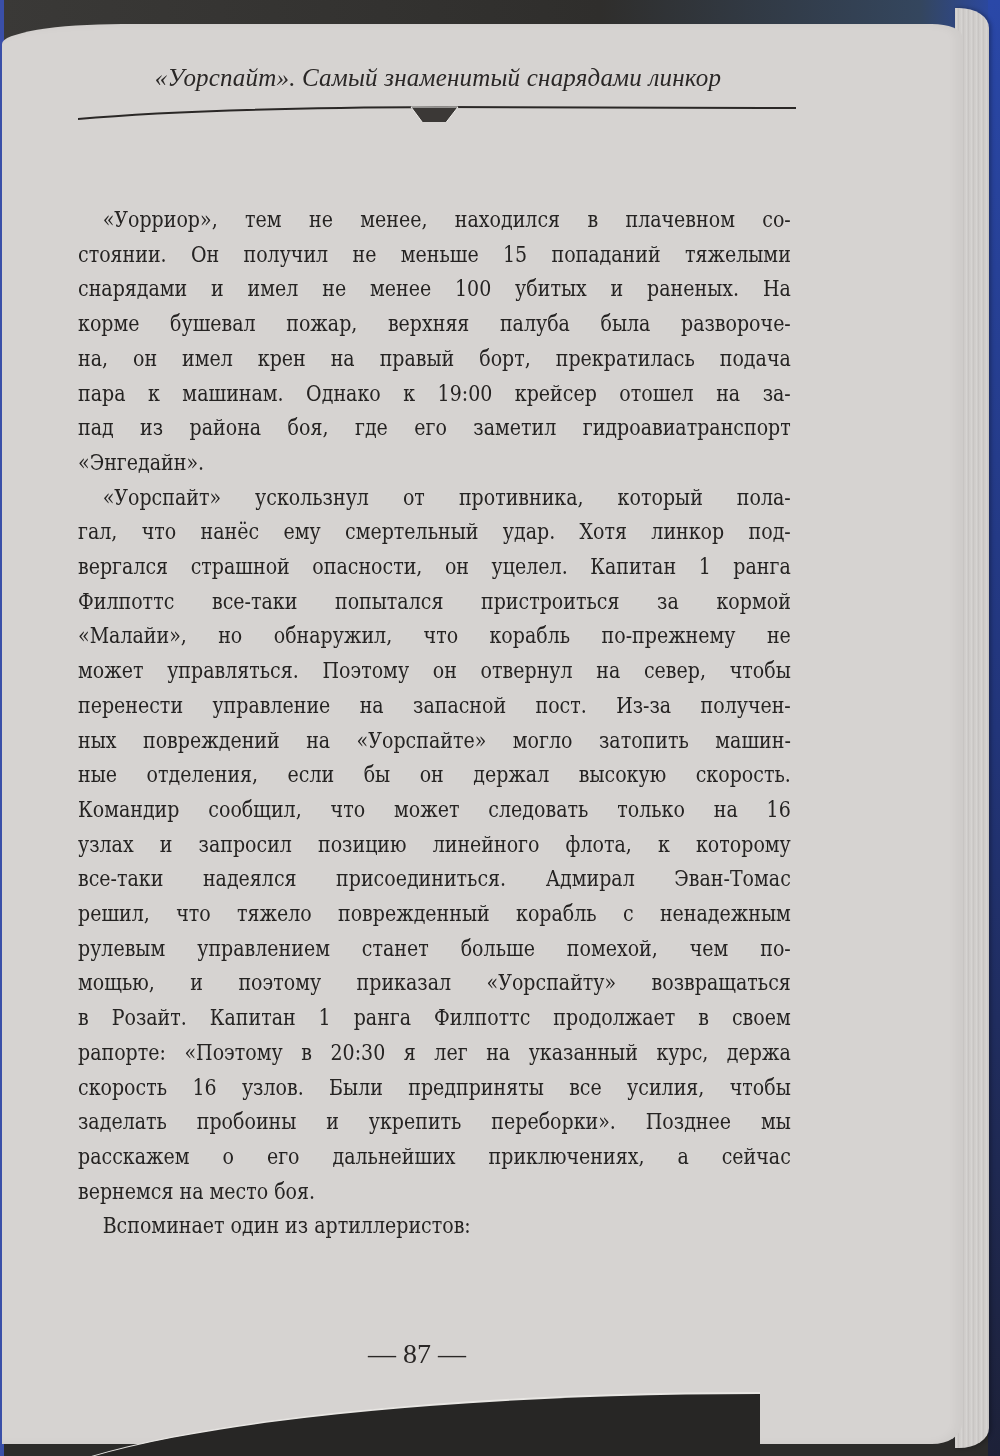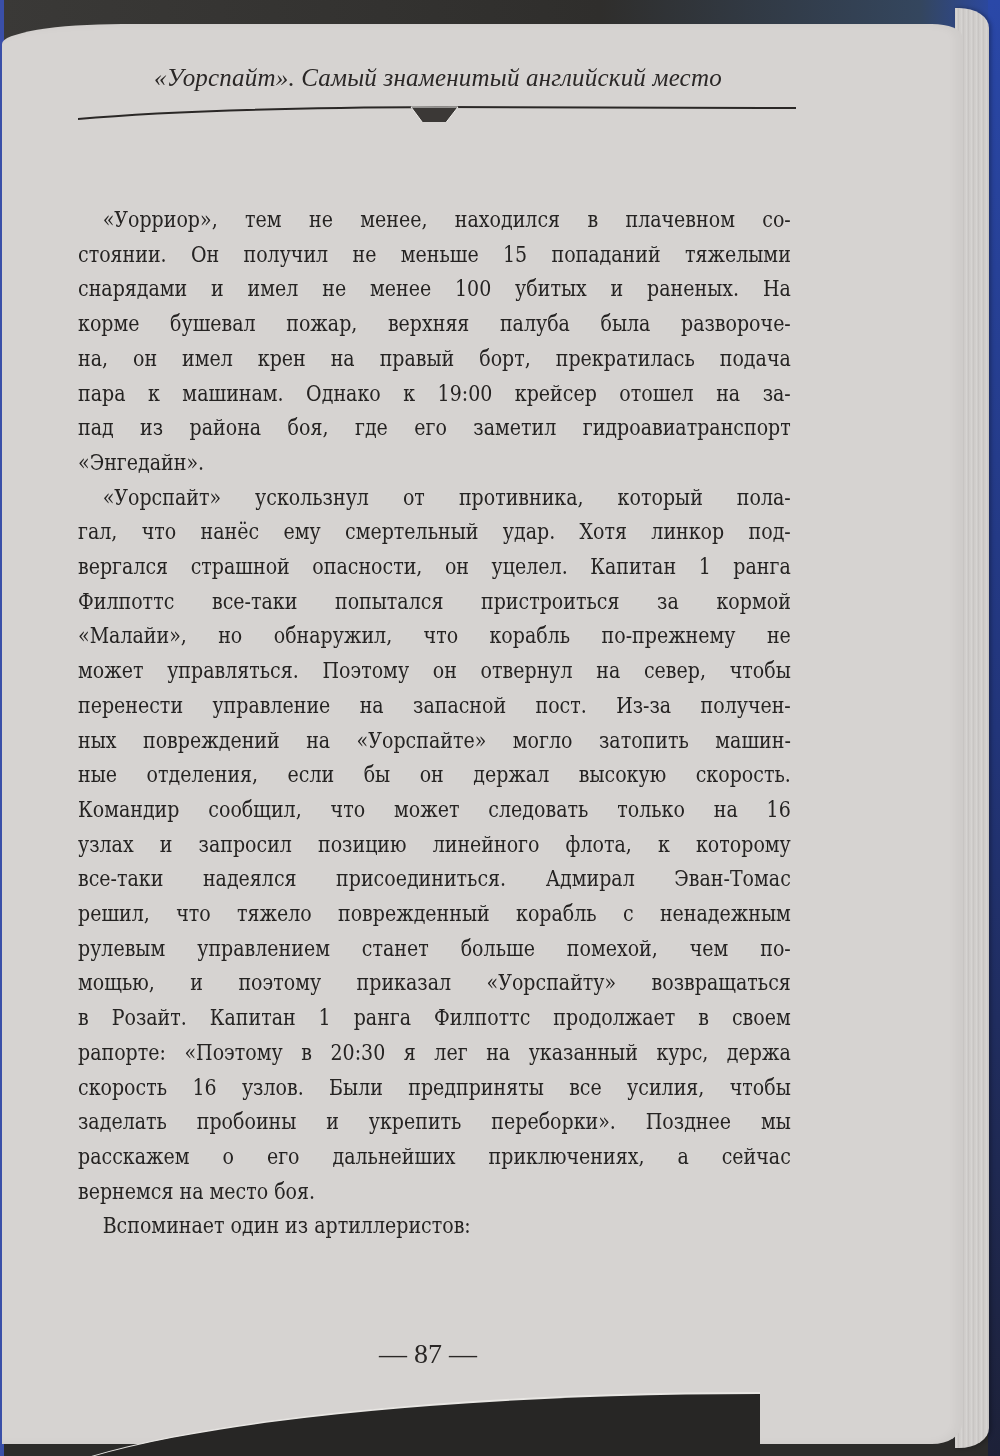--- a/index.html
+++ b/index.html
@@ -50,38 +50,38 @@
       position: absolute; left: 78px; top: 203px; width: 713px;
       font-family: "DejaVu Serif", serif; font-size: 21.6px; line-height: 34.7px;
       color: #252322; text-align: justify;
       transform: scaleX(0.88); transform-origin: left top;
       width: 810px;
     }
     .body-text p { margin: 0; text-indent: 28px; }
     .line { display: block; text-align: justify; text-align-last: justify; white-space: nowrap; }
     .line.last { text-align-last: left; }
     .folio {
-      position: absolute; left: 363px; top: 1338px; width: 130px;
+      position: absolute; left: 352px; top: 1338px; width: 130px;
       text-align: center;
       font-family: "Liberation Serif", serif; font-size: 28px; color: #2a2726;
     }
   </style>
 </head>
 <body>
 
 <div class="bg-top"></div>
 <div class="bg-left"></div>
 <div class="bg-right"></div>
 <div class="edges"></div>
 
 <div class="page">
 </div>
 <div class="page-bottom-curve"></div>
 
-<div class="running-head">«Уорспайт». Самый знаменитый английский место</div>
+<div class="running-head">«Уорспайт». Самый знаменитый снарядами линкор</div>
 
 <svg class="rule" viewBox="0 0 718 18" width="718" height="18">
   <path d="M0,14 Q120,3 360,2 L718,3 L718,5 L360,4 Q120,5 0,16 Z" fill="#2a2726"></path>
   <polygon points="333,3 380,3 356,34" fill="#3b3836" stroke="#eeece9" stroke-width="1"></polygon>
 </svg>
 
 <div class="body-text">
   <p>
     <span class="line">«Уорриор», тем не менее, находился в плачевном со-</span>
     <span class="line" style="text-indent:0">стоянии. Он получил не меньше 15 попаданий тяжелыми</span>

